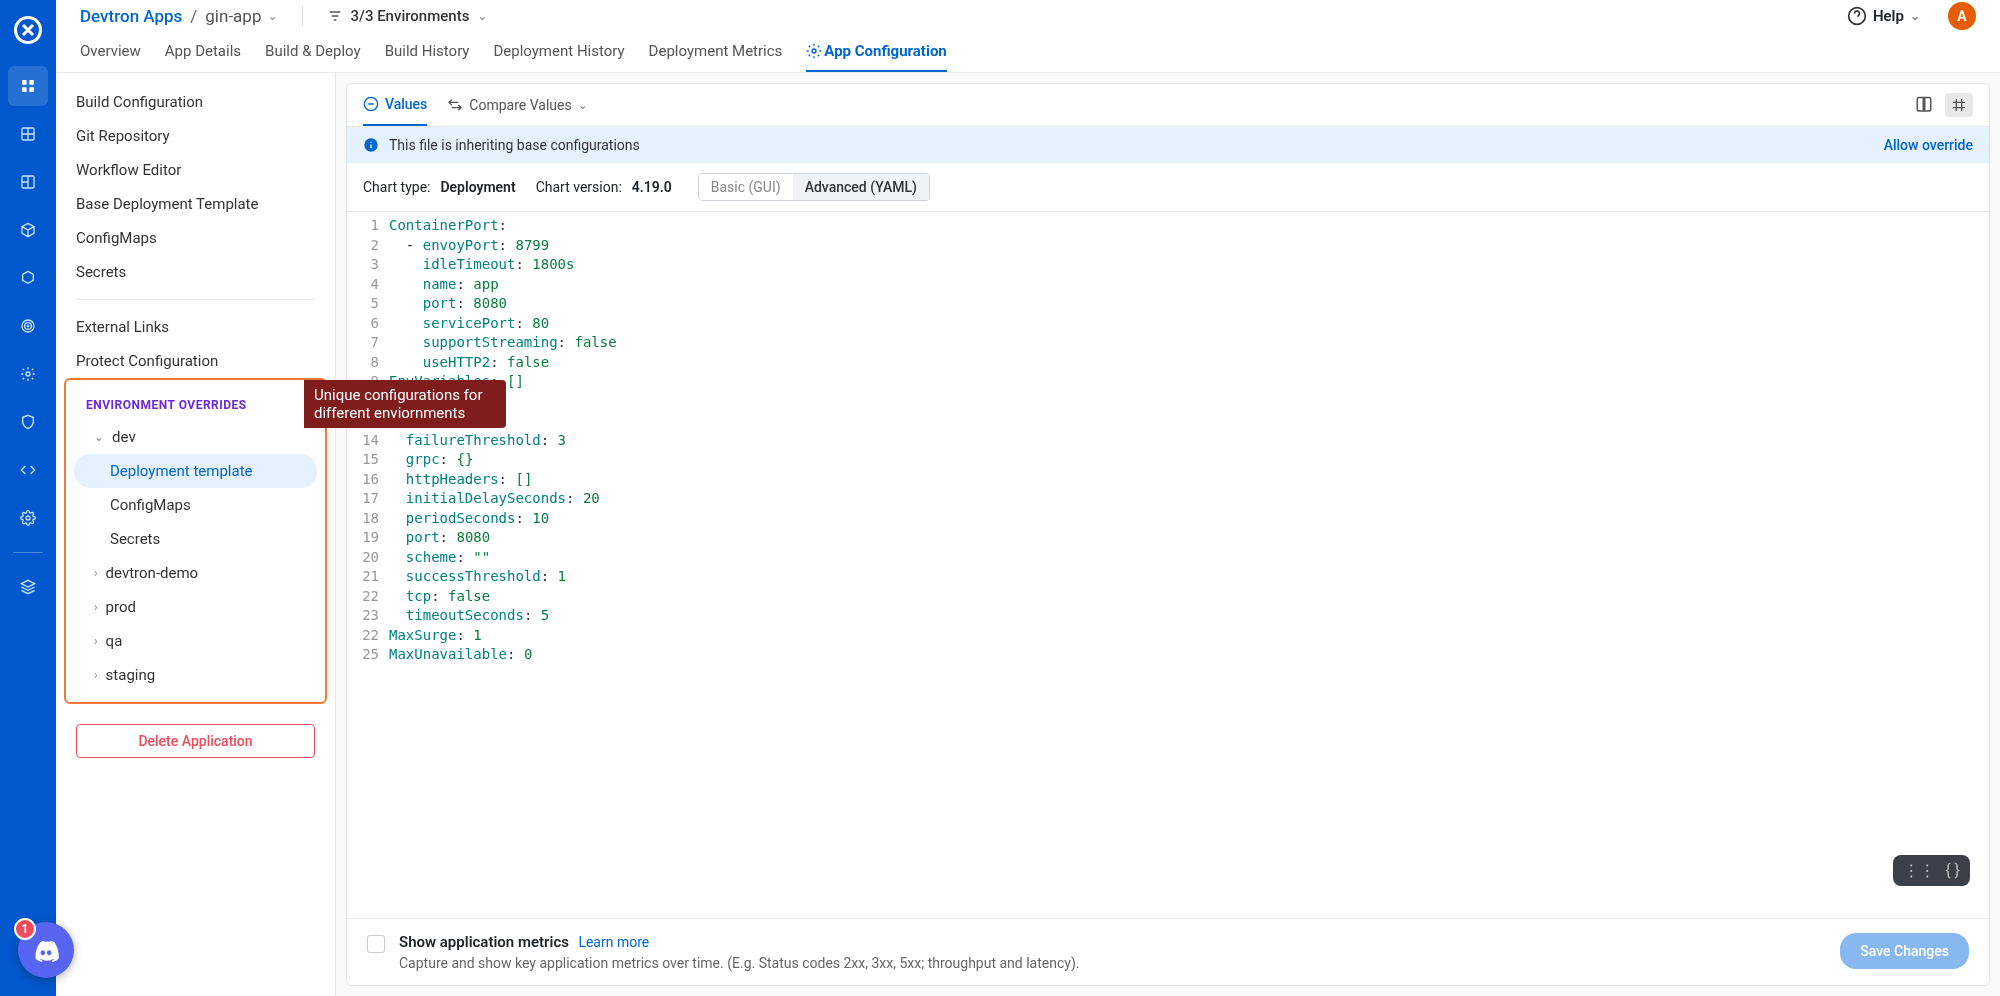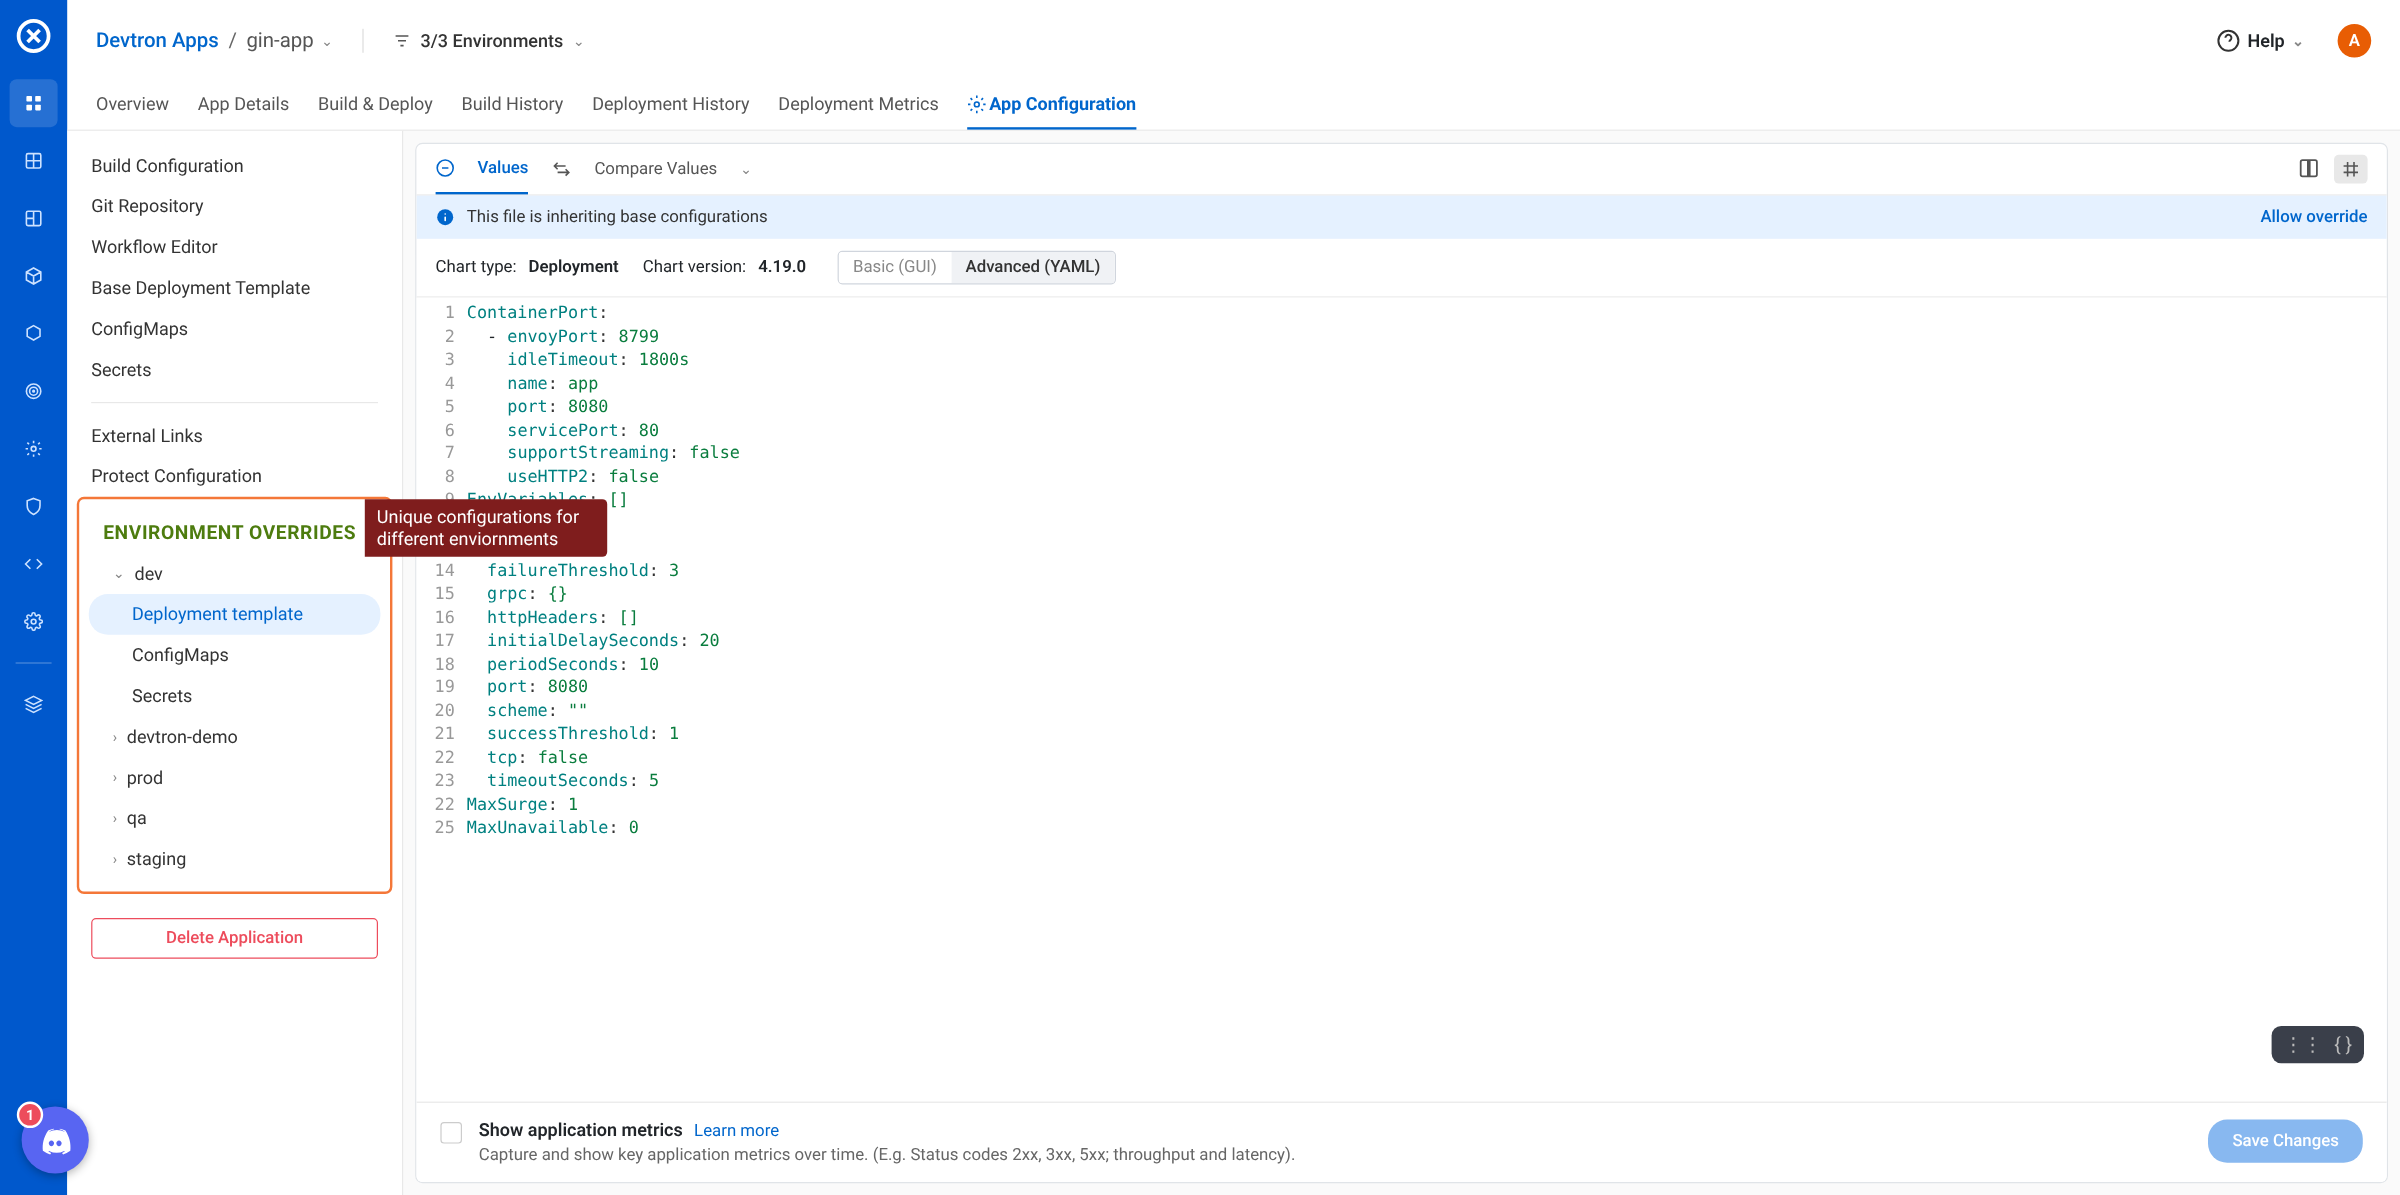--- a/index.html
+++ b/index.html
@@ -10,52 +10,52 @@
 .rail { width: 56px; background: #0058cc; display: flex; flex-direction: column; align-items: center; padding-top: 12px; gap: 8px; }
 .rail-logo { width: 36px; height: 36px; display:flex; align-items:center; justify-content:center; margin-bottom:10px;}
 .rail-item { width: 40px; height: 40px; display: flex; align-items: center; justify-content: center; border-radius: 6px; color: #cde2ff; cursor:pointer;}
 .rail-item.active { background: rgba(255,255,255,0.15); color:#fff; }
 .rail-sep { height: 1px; width: 30px; background: rgba(255,255,255,0.3); margin: 6px 0; }
 .discord { position: absolute; left: 18px; bottom: 18px; width: 56px; height:56px; background:#5865f2; border-radius:50%; display:flex; align-items:center; justify-content:center; box-shadow: 0 2px 8px rgba(0,0,0,0.3);}
 .discord-badge { position:absolute; top:-4px; left:-4px; background:#ed4c5c; color:#fff; width:22px; height:22px; border-radius:50%; display:flex; align-items:center; justify-content:center; font-size:12px; font-weight:600; border:2px solid #fff;}
 
 
 .main { flex: 1; display: flex; flex-direction: column; }
-.topbar { display: flex; align-items: center; padding: 20px 24px; gap: 16px; }
+.topbar { display: flex; align-items: center; padding: 2px 24px; gap: 16px; }
 .breadcrumb { display: flex; align-items: center; gap: 8px; font-size: 17px; }
 .bc-link { color: #0066cc; font-weight: 500; }
 .bc-sep { color: #666; }
 .bc-current { color: #555; display:flex; align-items:center; gap:6px;}
 .vdiv { width: 1px; height: 20px; background: #ddd; margin: 0 8px; }
 .env-filter { display: flex; align-items: center; gap: 8px; color: #333; font-weight:500; font-size:15px;}
 .spacer { flex: 1; }
 .help { display: flex; align-items: center; gap: 6px; font-weight: 600; font-size:15px;}
 .avatar { width: 28px; height: 28px; border-radius: 50%; background: #e85d04; color: #fff; display: flex; align-items: center; justify-content: center; font-weight: 600; font-size:14px; margin-left:12px;}
 
 .tabs { display: flex; gap: 24px; padding: 0 24px; border-bottom: 1px solid #e8e8e8; }
 .tab { padding: 10px 0; color: #555; cursor:pointer; font-size:15px;}
 .tab.active { color: #0066cc; border-bottom: 2px solid #0066cc; font-weight: 700; display:flex; align-items:center; gap:2px;}
 
 
 .body { flex: 1; display: flex; overflow: hidden; }
 .sidebar { width: 280px; border-right: 1px solid #e8e8e8; padding: 12px 0; display:flex; flex-direction:column; background:#fff; position:relative;}
 .sb-item { padding: 8px 20px; color: #333; cursor:pointer; font-size:15px;}
 .sb-divider { height:1px; background:#e8e8e8; margin: 10px 20px;}
-.sb-section { font-size: 16px; font-weight: 700; letter-spacing: 0.5px; color: #4d7c0f; padding: 12px 20px 8px; }
+.sb-section { font-size: 12px; font-weight: 700; letter-spacing: 0.5px; color: #6d28d9; padding: 12px 20px 8px; }
 .sb-env { padding: 8px 20px 8px 28px; display:flex; align-items:center; gap:8px; color:#333; font-size:15px;}
 .sb-sub { padding: 8px 20px 8px 44px; color:#333; font-size:15px;}
 .sb-sub.active { background: #e5f1ff; color: #0066cc; font-weight:400; border-radius:16px; margin: 0 8px; padding-left:36px;}
 .overrides-box { border: 2.5px solid #f47738; border-radius: 6px; margin: 0 8px 8px; padding: 6px 0 10px; position:relative;}
 .overrides-note { position:absolute; top:0; right:-200px; left:238px; background:#7f1d1d; color:#fff; padding:6px 10px; font-size:15px; width:202px; z-index:10; border-radius: 0 4px 4px 0;}
 .delete-btn { margin: 12px 20px; padding: 8px; border: 1px solid #ed4c5c; color: #ed4c5c; background:#fff; border-radius: 4px; text-align:center; font-weight:500; cursor:pointer;}
 
 .content { flex:1; display:flex; flex-direction:column; background:#fafafa; padding: 10px;}
 .panel { flex:1; background:#fff; border:1px solid #e0e4e8; border-radius:6px; display:flex; flex-direction:column; overflow:hidden;}
 .panel-tabs { display:flex; align-items:center; padding: 0 16px; border-bottom:1px solid #e8e8e8; gap:20px;}
-.ptab { padding: 12px 0; display:flex; align-items:center; gap:19px; color:#555; font-size:14px; cursor:pointer;}
+.ptab { padding: 12px 0; display:flex; align-items:center; gap:6px; color:#555; font-size:14px; cursor:pointer;}
 .ptab.active { color:#0066cc; border-bottom: 2px solid #0066cc; font-weight:500;}
 .panel-right { margin-left:auto; display:flex; gap:12px; align-items:center;}
 .info-bar { background:#e5f1ff; padding: 10px 16px; display:flex; align-items:center; gap:10px; color:#333;}
 .info-bar .allow { margin-left:auto; color:#0066cc; font-weight:500; cursor:pointer;}
 .chart-bar { padding: 10px 16px; display:flex; align-items:center; gap:10px; border-bottom:1px solid #e8e8e8;}
 .chart-bar b { font-weight:600; }
 .toggle-group { display:flex; border:1px solid #d0d5dd; border-radius:4px; overflow:hidden; margin-left:16px;}
 .toggle-btn { padding: 5px 12px; background:#fff; color:#888; cursor:pointer; font-size:14px;}
 .toggle-btn.active { background:#f0f2f5; color:#333; font-weight:500;}
 

